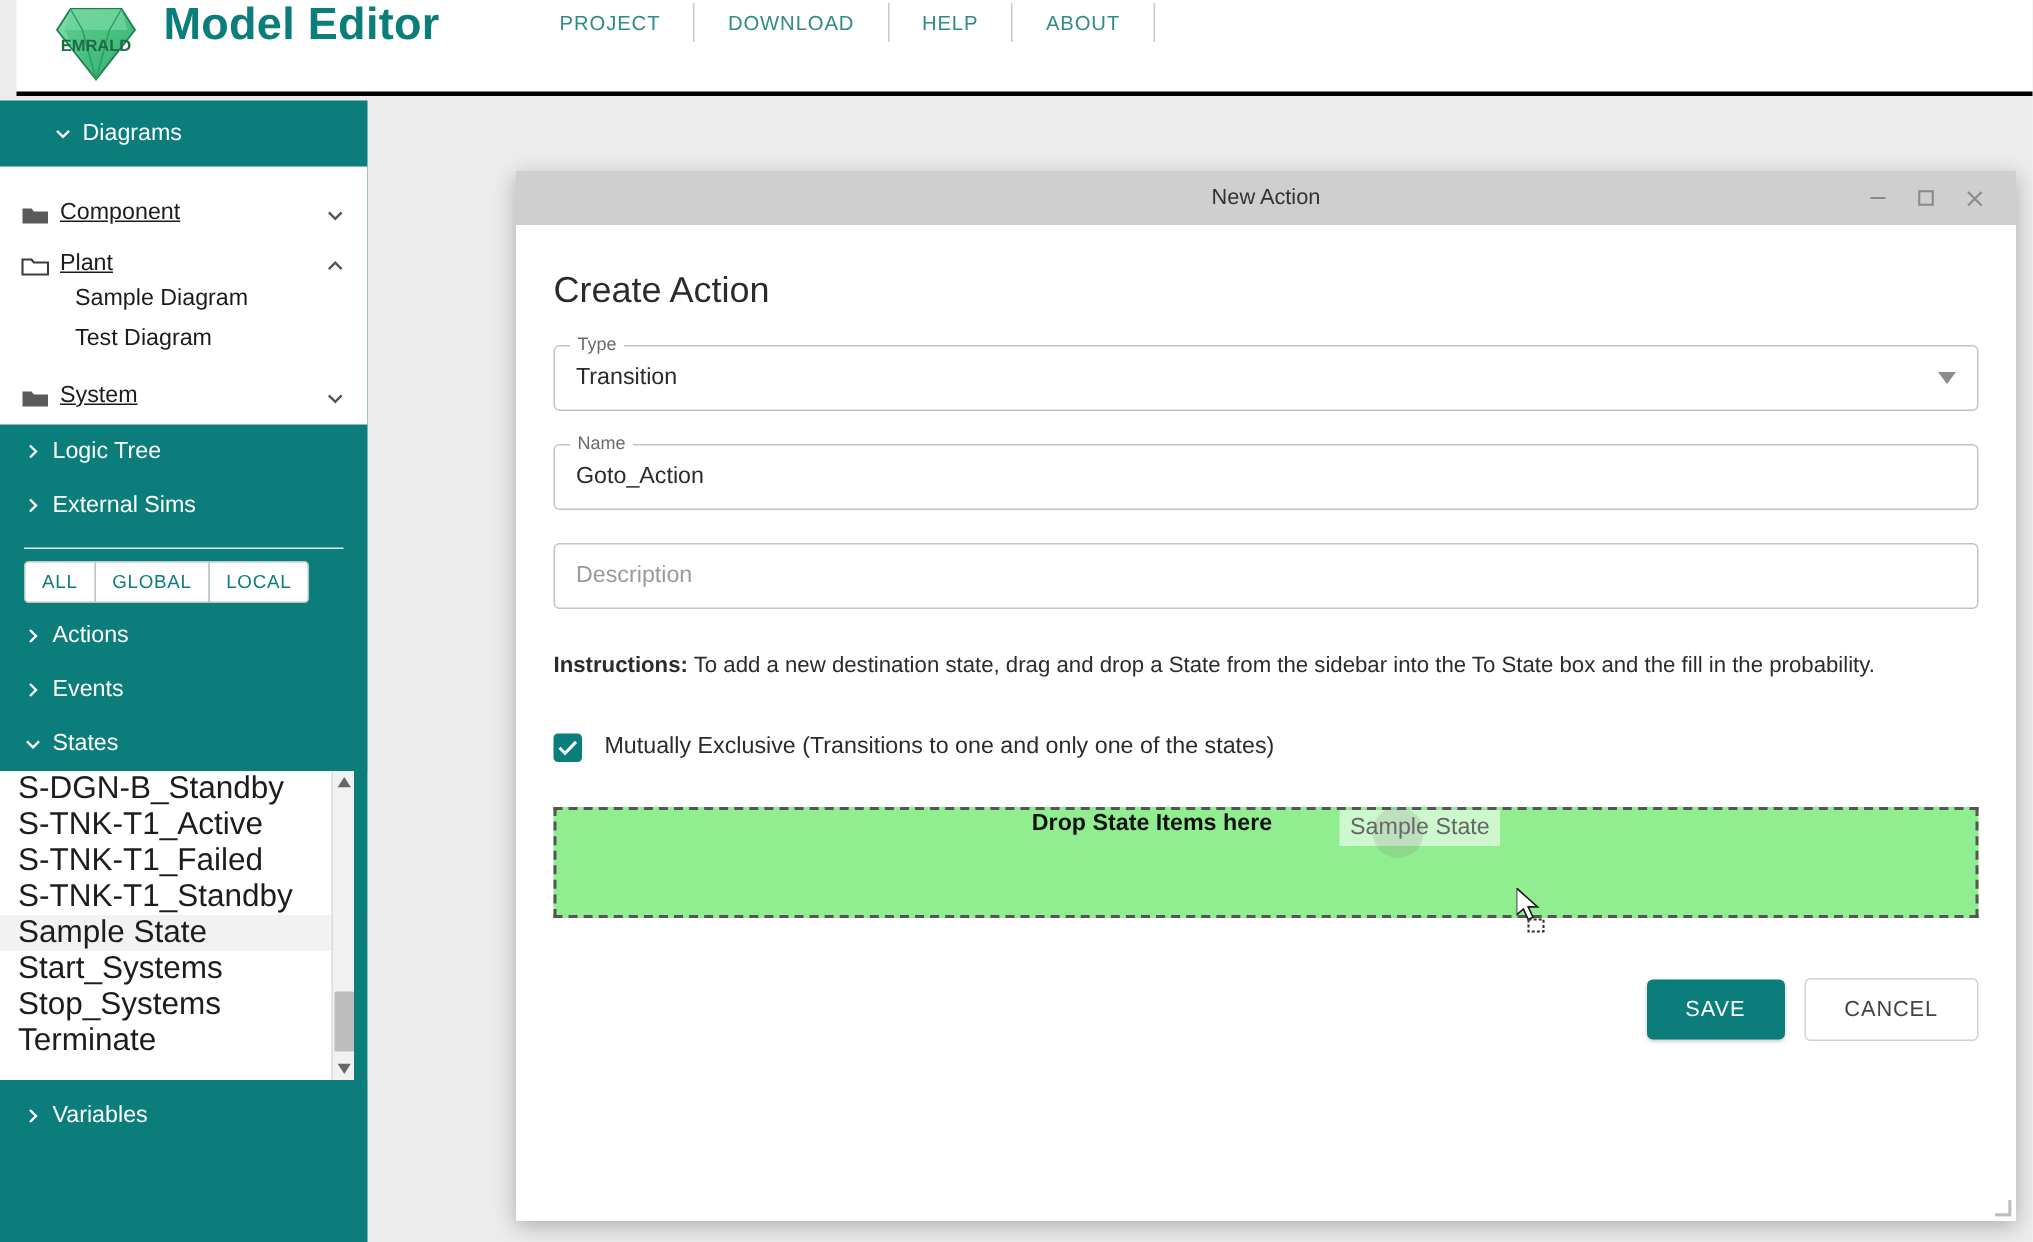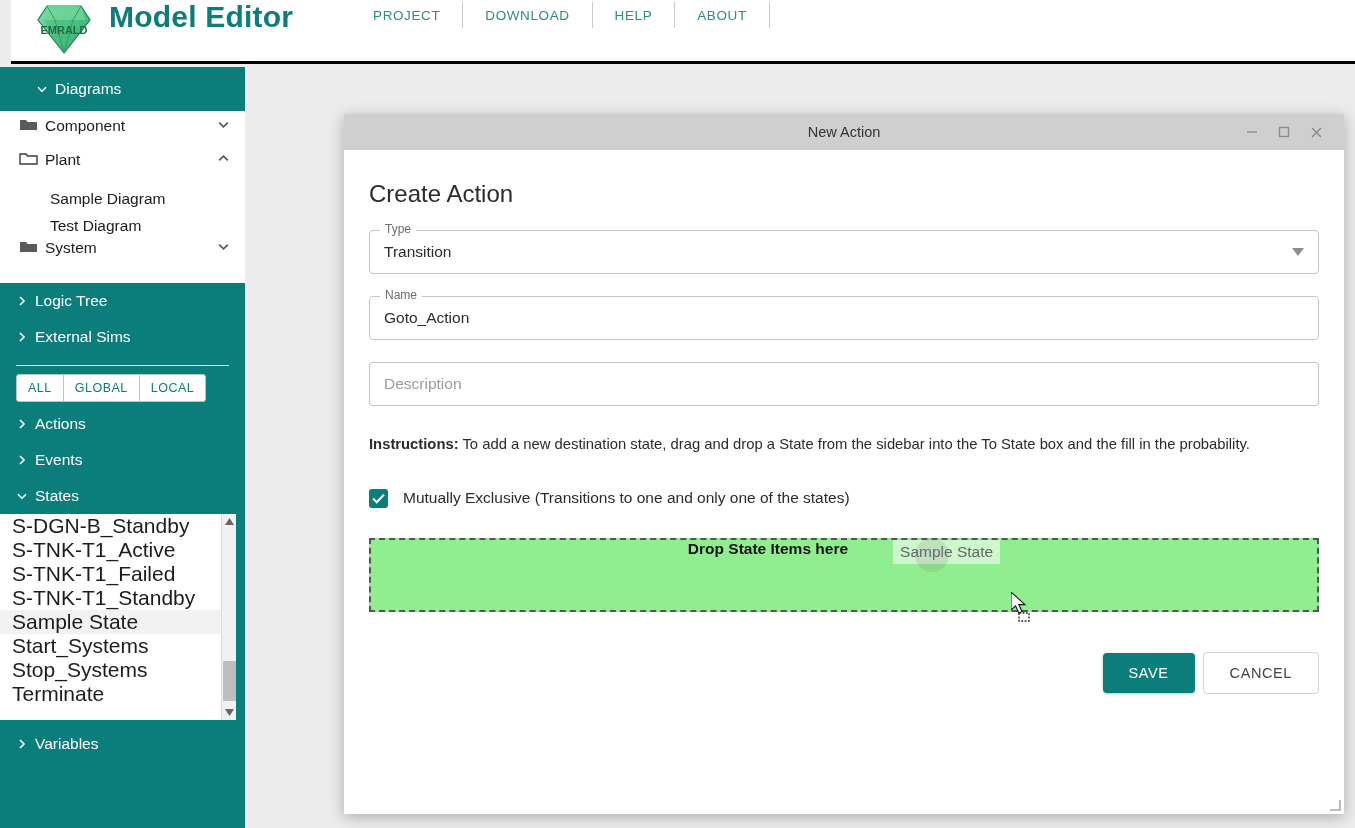--- a/index.html
+++ b/index.html
@@ -39,22 +39,22 @@
     display: flex; align-items: center; height: 36px; padding-left: 15px;
     cursor: pointer; white-space: nowrap;
   }
   .caret { width: 20px; font-size: 15px; color: #fff; display: inline-block; }
   .caret svg { display: block; }
   .side-label { font-size: 15.5px; }
 
   .diagrams-row { height: 44px; font-size: 16px; margin-left: 20px; }
   .sub-panel { background: #fff; color: #222; padding: 6px 0 10px 0; }
   .sub-row {
-    display: flex; align-items: flex-start; height: 34px; padding: 0 14px 0 19px;
-    cursor: pointer; color: #1c1c1c; font-size: 15.5px;
+    display: flex; align-items: flex-end; height: 34px; padding: 0 14px 0 14px;
+    cursor: pointer; color: #1c1c1c; font-size: 15.5px; text-decoration: underline;
   }
   .folder-icon { width: 26px; display: flex; align-items: center; }
   .sub-caret { margin-left: auto; color: #555; display: flex; align-items: center; }
   .leaf-row {
     height: 27px; display: flex; align-items: center; padding-left: 50px;
     color: #1c1c1c; font-size: 15.5px; cursor: pointer;
   }
 
   .divider-line { height: 1px; background: #fff; margin: 10px 16px 8px 16px; opacity: .9; }
 
@@ -154,21 +154,21 @@
 
   .btn-row { display: flex; justify-content: flex-end; margin-top: 40px; align-items: center; }
   .btn-save {
     background: #0b7d7b; color: #fff; border: none; border-radius: 4px;
     font-size: 14.5px; letter-spacing: .6px; padding: 12px 26px; cursor: pointer;
     box-shadow: 0 1px 3px rgba(0,0,0,.25);
   }
   .btn-cancel {
     background: #fff; color: #444; border: 1px solid #d2d2d2; border-radius: 4px;
     font-size: 14.5px; letter-spacing: .6px; padding: 12px 26px; cursor: pointer;
-    margin-left: 8px;
+    margin-left: 13px;
   }
   .resize-handle {
     position: absolute; right: 3px; bottom: 3px; width: 14px; height: 14px; cursor: nwse-resize;
   }
 </style>
 </head>
 <body>
 
 <div class="app">
 

